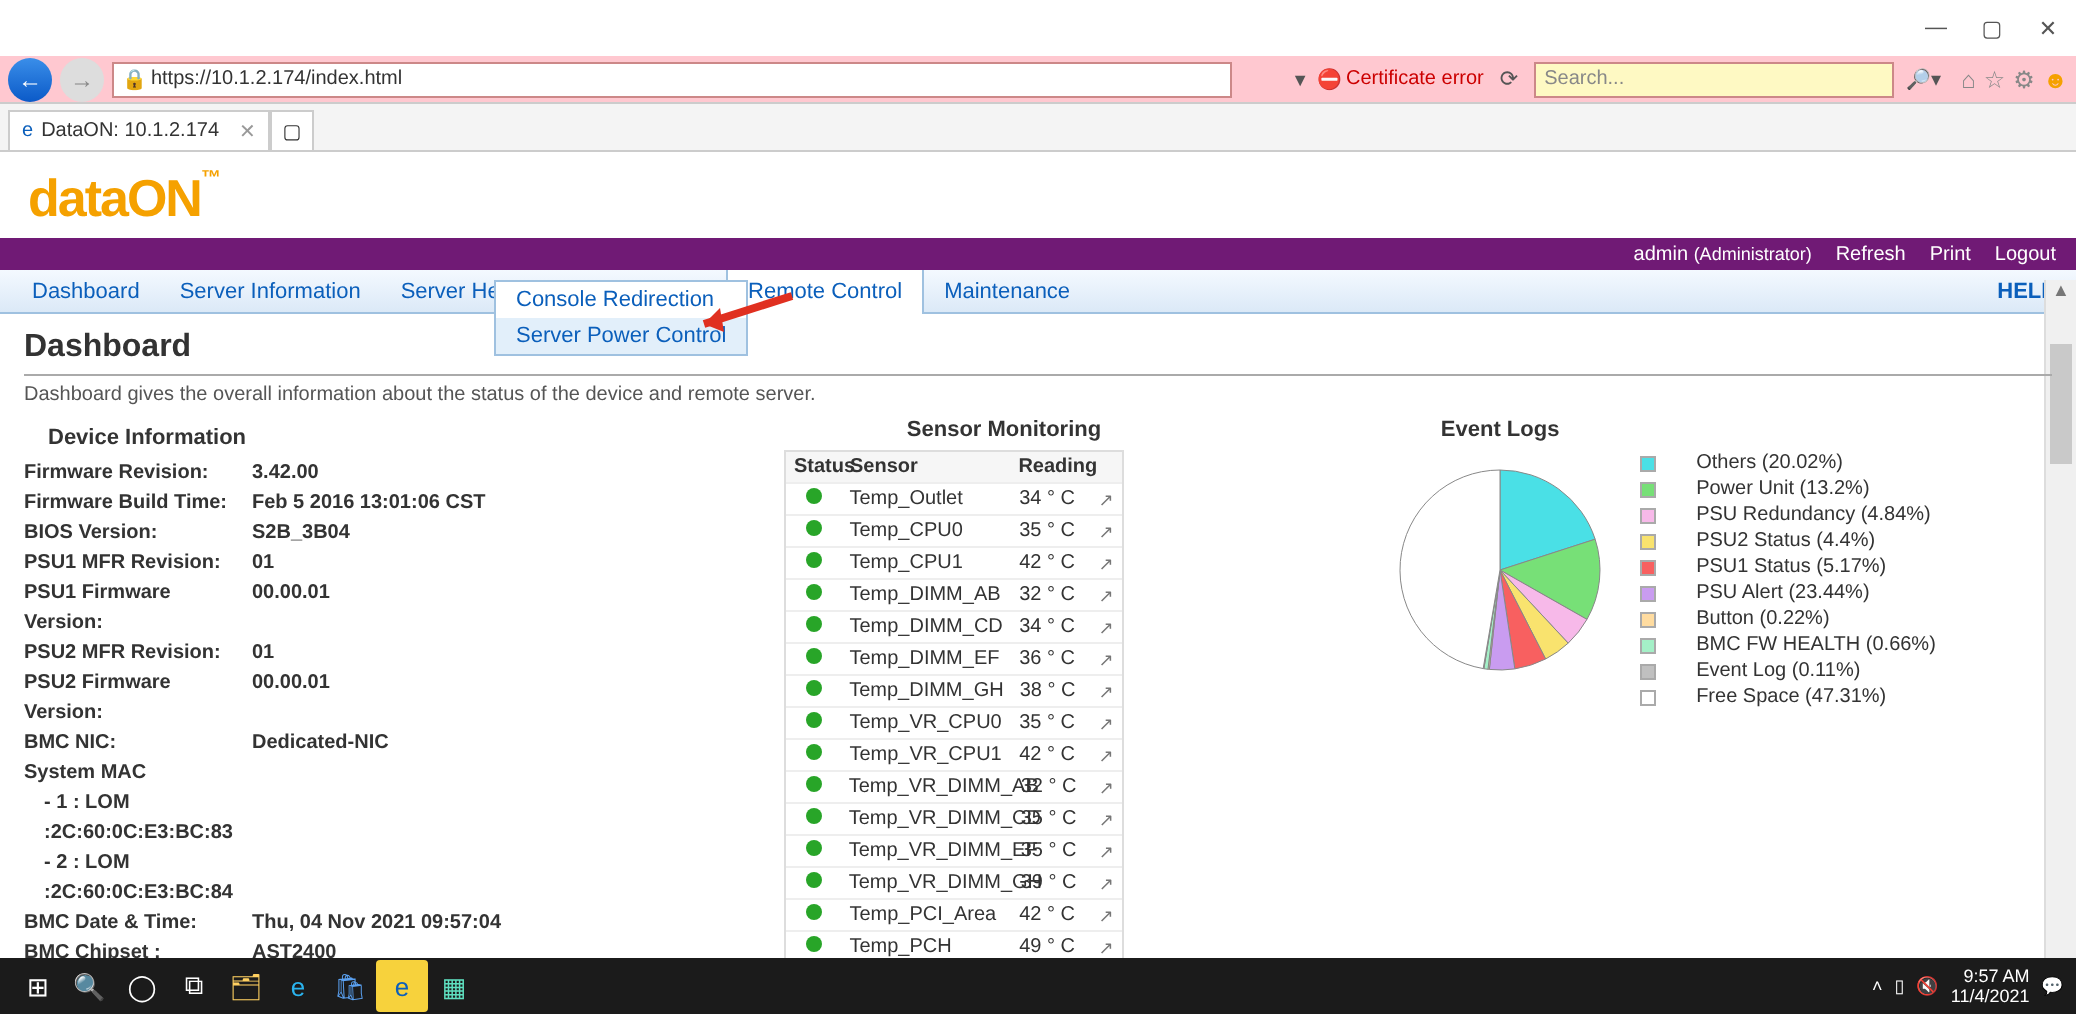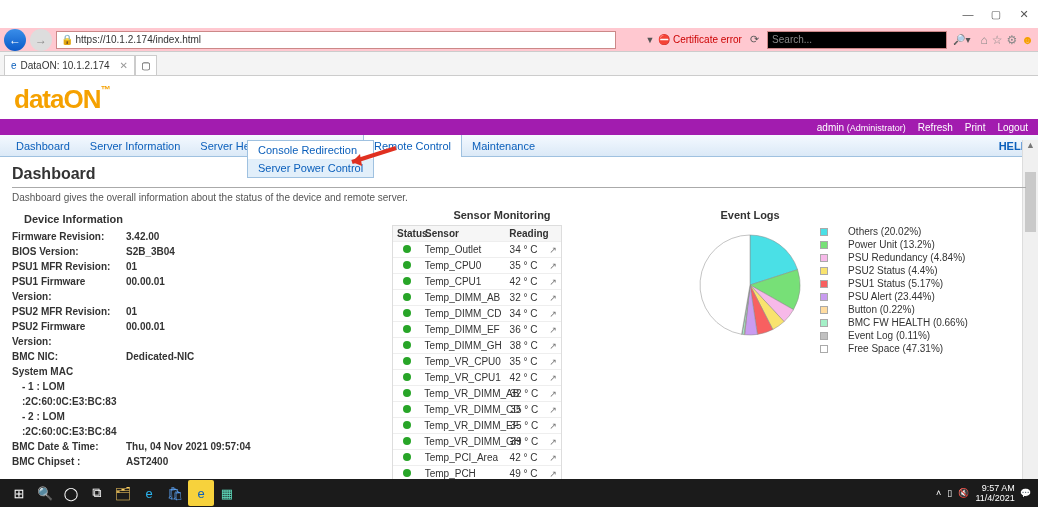--- a/index.html
+++ b/index.html
@@ -8,32 +8,32 @@
   .titlebar { height:28px; background:#fff; display:flex; align-items:center; justify-content:flex-end; padding-right:4px; gap:8px; }
   .titlebar .win-btn { width:20px; height:20px; display:flex; align-items:center; justify-content:center; font-size:11px; color:#555; }
   .addrbar { height:24px; background:#ffc8d0; display:flex; align-items:center; padding:0 4px; gap:4px; border-bottom:1px solid #ccc;}
   .nav-btn { width:22px; height:22px; border-radius:50%; background:linear-gradient(#3a8ee9,#0b5ac8); color:#fff; display:flex; align-items:center; justify-content:center; font-size:12px;}
   .nav-btn.disabled { background:#ddd; color:#888; }
   .urlbox { flex:0 0 560px; height:18px; border:1px solid #c88; background:#fff; display:flex; align-items:center; padding:0 4px; font-size:10px; }
   .urlbox .lock { color:#c33; margin-right:2px; font-size:10px;}
   .spacer-flex { flex:1; }
   .cert { color:#c00; font-size:10px; display:flex; align-items:center; gap:2px; margin-right:4px;}
   .refresh-ico { color:#555; font-size:11px; margin-right:4px;}
-  .searchbox { width:180px; height:18px; border:1px solid #c88; background:#000000; padding:0 4px; font-size:10px; color:#888; display:flex; align-items:center;}
+  .searchbox { width:180px; height:18px; border:1px solid #c88; background:#fef9c3; padding:0 4px; font-size:10px; color:#888; display:flex; align-items:center;}
   .zoom { font-size:10px; color:#555; margin-left:2px;}
   .toolicons { display:flex; gap:4px; margin-left:6px; }
   .toolicons span { font-size:12px; color:#888; }
   .tabbar { height:24px; background:#f4f4f4; display:flex; align-items:flex-end; border-bottom:1px solid #ccc; padding-left:4px;}
   .tab { height:20px; border:1px solid #ccc; border-bottom:none; background:#fff; display:flex; align-items:center; padding:0 6px; font-size:10px; gap:4px; }
   .tab .x { color:#999; font-size:10px; margin-left:6px;}
   .page { position:relative; height:calc(507px - 28px - 24px - 24px - 28px); overflow:hidden; }
   
   .logo { font-family: Arial, sans-serif; font-size:26px; font-weight:bold; color:#f5a100; padding:8px 14px 4px; letter-spacing:-1px;}
   .logo small { font-size:10px; vertical-align:top; }
-  .navbar { background:#a21caf; height:16px; display:flex; align-items:center; justify-content:flex-end; padding:0 10px; gap:12px; color:#fff; font-size:10px;}
+  .navbar { background:#701a75; height:16px; display:flex; align-items:center; justify-content:flex-end; padding:0 10px; gap:12px; color:#fff; font-size:10px;}
   .navbar a { color:#fff; text-decoration:none; }
   .menubar { height:22px; background:linear-gradient(#f4f9ff,#dbe9f7); border-bottom:1px solid #9fc1e0; display:flex; align-items:center; padding-left:6px; font-size:11px;}
   .menubar .item { padding:0 10px; color:#0b5fbb; height:22px; display:flex; align-items:center; }
   .menubar .item.active { background:#fff; border-left:1px solid #9fc1e0; border-right:1px solid #9fc1e0;}
   .menubar .help { margin-left:auto; padding-right:10px; color:#0b5fbb; font-size:11px; font-weight:bold;}
   .dropdown { position:absolute; left:247px; top:64px; border:1px solid #9fc1e0; background:#fff; font-size:11px; z-index:10;}
   .dropdown div { padding:3px 10px; color:#0b5fbb; }
   .dropdown div.hover { background:#e2effa; }
   .arrow { position:absolute; left:338px; top:66px; z-index:11; }
   .arrow svg { width:60px; height:30px; }
@@ -160,20 +160,24 @@
     <div class="desc">Dashboard gives the overall information about the status of the device and remote server.</div>
 
     <div class="cols">
 
       <div class="col1">
         <div class="section-h">Device Information</div>
         <div id="devrows">
             <div class="kv">
               <div class="k">Firmware Revision:</div>
               <div class="v">3.42.00</div>
+            </div>
+            <div class="kv">
+              <div class="k">Firmware Build Time:</div>
+              <div class="v">Feb 5 2016 13:01:06 CST</div>
             </div>
             <div class="kv">
               <div class="k">BIOS Version:</div>
               <div class="v">S2B_3B04</div>
             </div>
             <div class="kv">
               <div class="k">PSU1 MFR Revision:</div>
               <div class="v">01</div>
             </div>
             <div class="kv">

